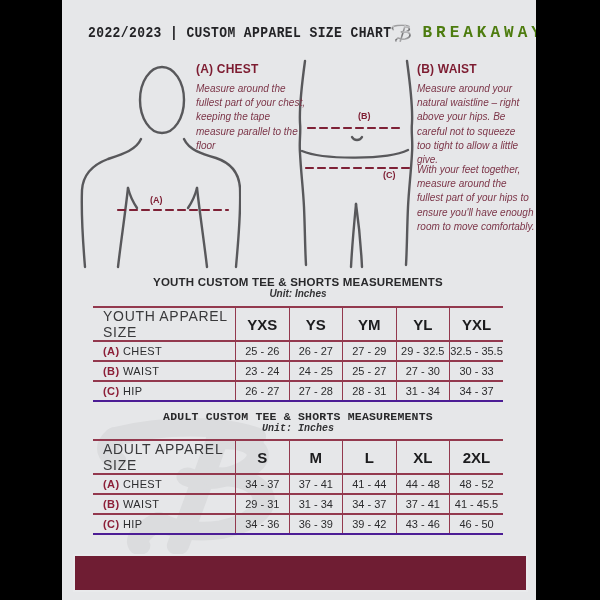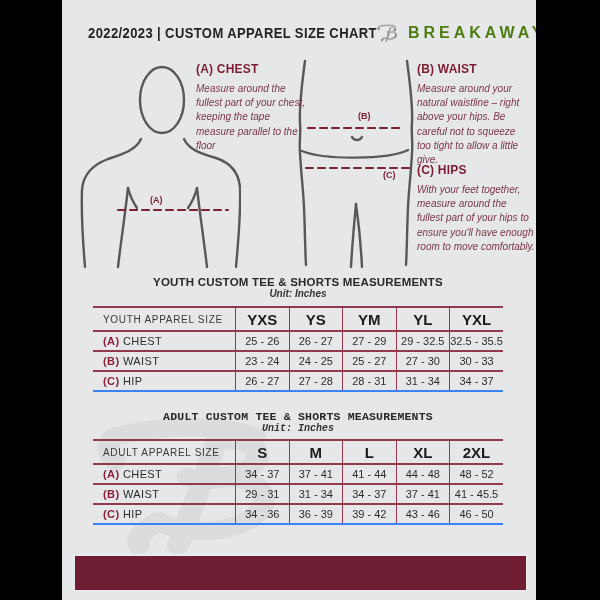--- a/index.html
+++ b/index.html
@@ -2,21 +2,21 @@
 <html><head>
 <meta charset="utf-8">
 <style>
   html,body{margin:0;padding:0;background:#000;}
   .stage{position:relative;width:600px;height:600px;background:#000;overflow:hidden;
          font-family:"Liberation Sans",sans-serif;}
   .page{position:absolute;left:62px;top:0;width:474px;height:600px;background:#e6e7e9;overflow:hidden;}
 
   
   .header{position:absolute;left:26px;right:20px;top:20px;height:26px;display:flex;
-          justify-content:space-between;align-items:center;}
+          justify-content:space-between;align-items:center;font-family:Liberation Mono, monospace;}
   .doc-title{font-size:13px;font-weight:bold;letter-spacing:.4px;color:#232326;transform:scaleY(1.06);white-space:nowrap;}
   .brand{display:flex;align-items:center;gap:7px;}
   .brand-name{font-size:16px;font-weight:bold;letter-spacing:4px;color:#4d7c0f;}
 
   
   .fig{position:absolute;}
   .fig path,.fig ellipse{fill:none;stroke:#58585b;stroke-width:2.4;stroke-linecap:round;}
   .fig .dash{stroke:#7e2136;stroke-width:2.2;stroke-dasharray:7 5;}
   .marker{position:absolute;font-size:9px;font-weight:bold;color:#7d1c31;}
 
@@ -24,25 +24,25 @@
   .guide{position:absolute;}
   .guide h3{margin:0 0 6px 0;font-size:12px;font-weight:bold;color:#7d1c31;letter-spacing:.2px;}
   .guide p{margin:0;font-size:10px;font-style:italic;color:#7c3548;line-height:1.42;}
 
   
   .tblock{position:absolute;left:31px;width:410px;}
   .tbl-title{text-align:center;font-size:11.5px;font-weight:bold;color:#29292b;letter-spacing:.2px;}
   .tbl-unit{text-align:center;font-size:10px;font-weight:bold;font-style:italic;color:#333335;}
   table{width:100%;border-collapse:collapse;table-layout:fixed;}
   th,td{border-top:2px solid #93394e;text-align:center;padding:0;overflow:hidden;}
-  tbody tr:last-child td{border-bottom:2px solid #3b82f6;}
+  tbody tr:last-child td{border-bottom:2px solid #4c1d95;}
   th:not(:first-child),td:not(:first-child){border-left:1.5px solid #93394e;}
   th:first-child,td:first-child{text-align:left;padding-left:10px;width:132px;}
   th{height:22px;font-size:15px;color:#1c1c1e;}
-  th:first-child{font-weight:normal;font-size:10px;letter-spacing:.7px;color:#39393b;}
+  th:first-child{font-weight:normal;font-size:14px;letter-spacing:.7px;color:#39393b;}
   td{height:18px;font-size:11px;color:#2c2c2e;}
   td:first-child{font-size:11px;letter-spacing:.4px;}
   .mk{color:#8c1f38;font-weight:bold;}
 
   
   .watermark{position:absolute;left:34px;top:404px;opacity:1;}
   .watermark path{fill:none;stroke:#dbdcde;stroke-width:4.6;stroke-linecap:round;}
   .footer-bar{position:absolute;left:11px;top:554px;width:455px;height:38px;box-sizing:border-box;
               background:#6f1d33;border:2px solid #e9eaec;}
 </style>
@@ -112,21 +112,20 @@
 
     <div class="guide" style="left:134px;top:62px;width:112px;">
       <h3>(A) CHEST</h3>
       <p>Measure around the fullest part of your chest, keeping the tape measure parallel to the floor</p>
     </div>
     <div class="guide" style="left:355px;top:62px;width:112px;">
       <h3>(B) WAIST</h3>
       <p>Measure around your natural waistline – right above your hips. Be careful not to squeeze too tight to allow a little give.</p>
     </div>
     <div class="guide" style="left:355px;top:163px;width:118px;">
-      <h3>(C) HIPS</h3>
       <p>With your feet together, measure around the fullest part of your hips to ensure you'll have enough room to move comfortably.</p>
     </div>
 
     <div class="tblock" style="top:276px;">
       <div class="tbl-title">YOUTH CUSTOM TEE &amp; SHORTS MEASUREMENTS</div>
       <div class="tbl-unit">Unit: Inches</div>
     </div>
     <div class="tblock" style="top:306px;">
       <table>
           <thead>

